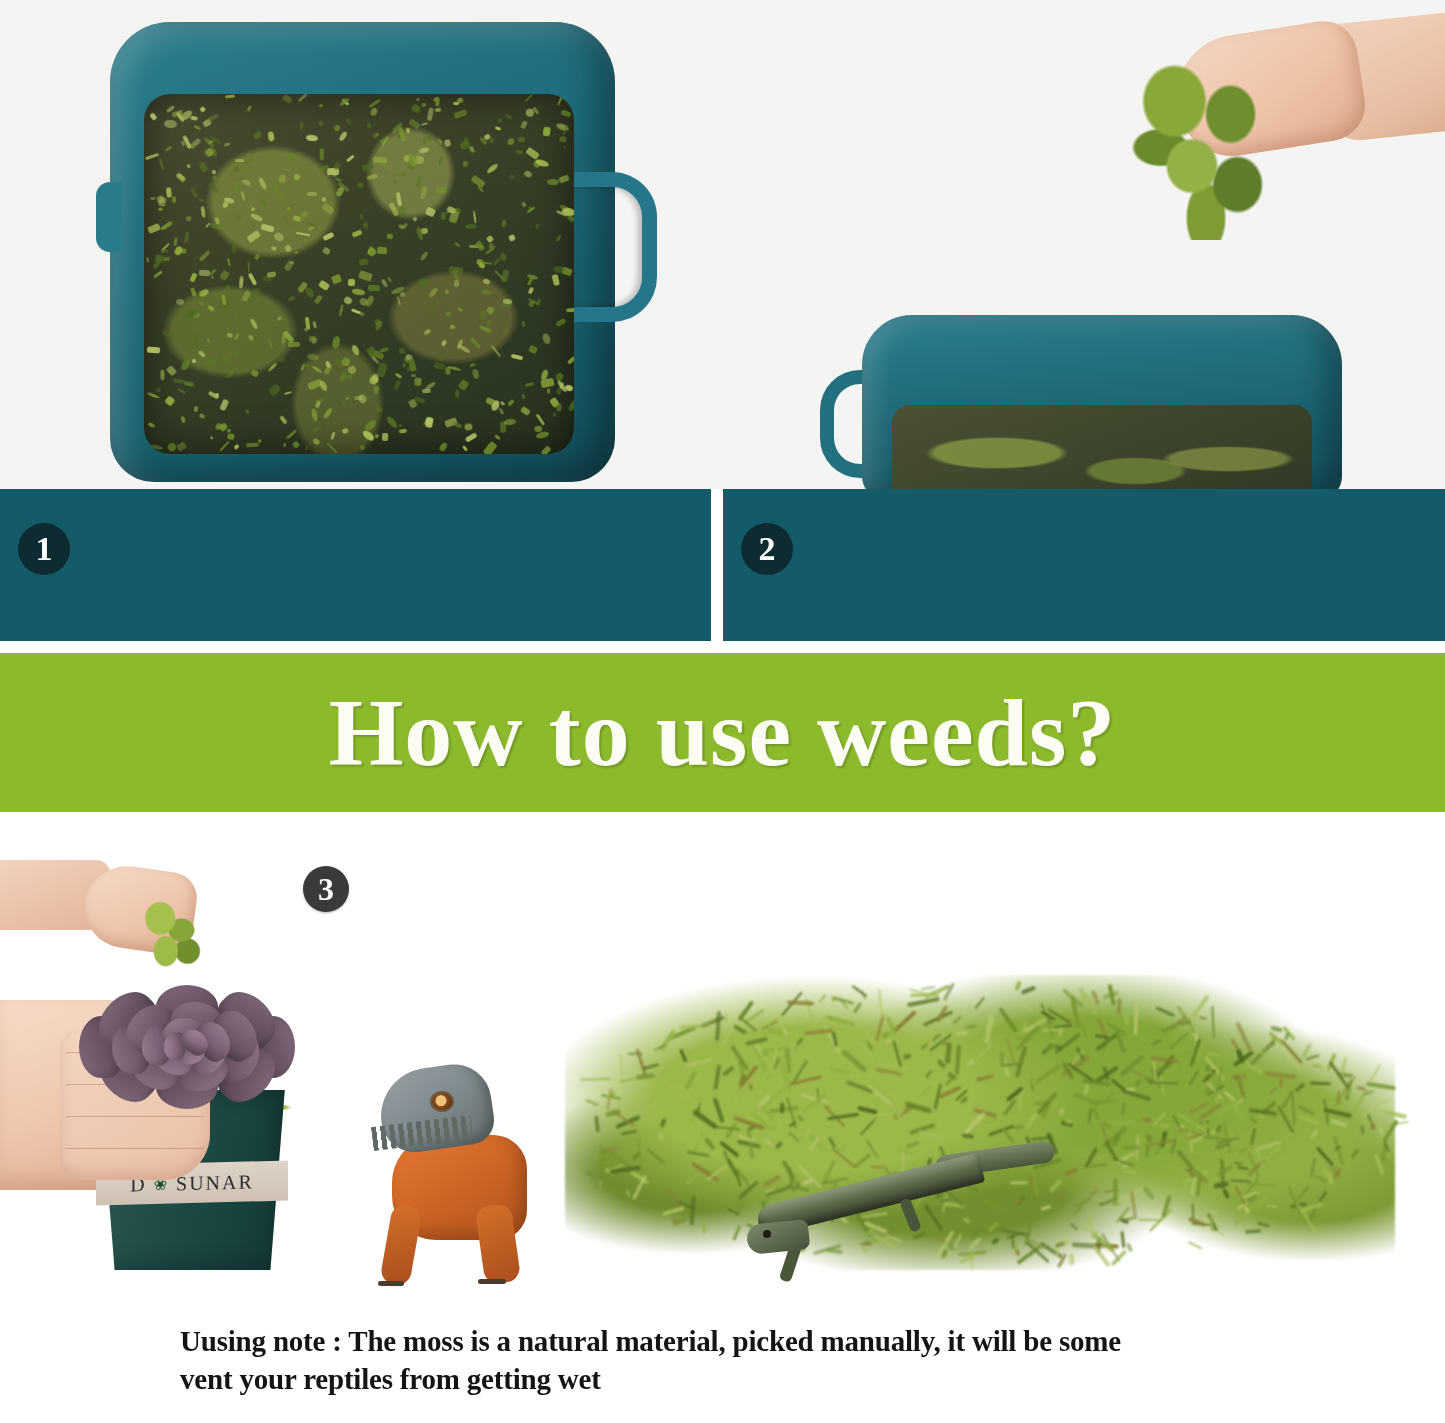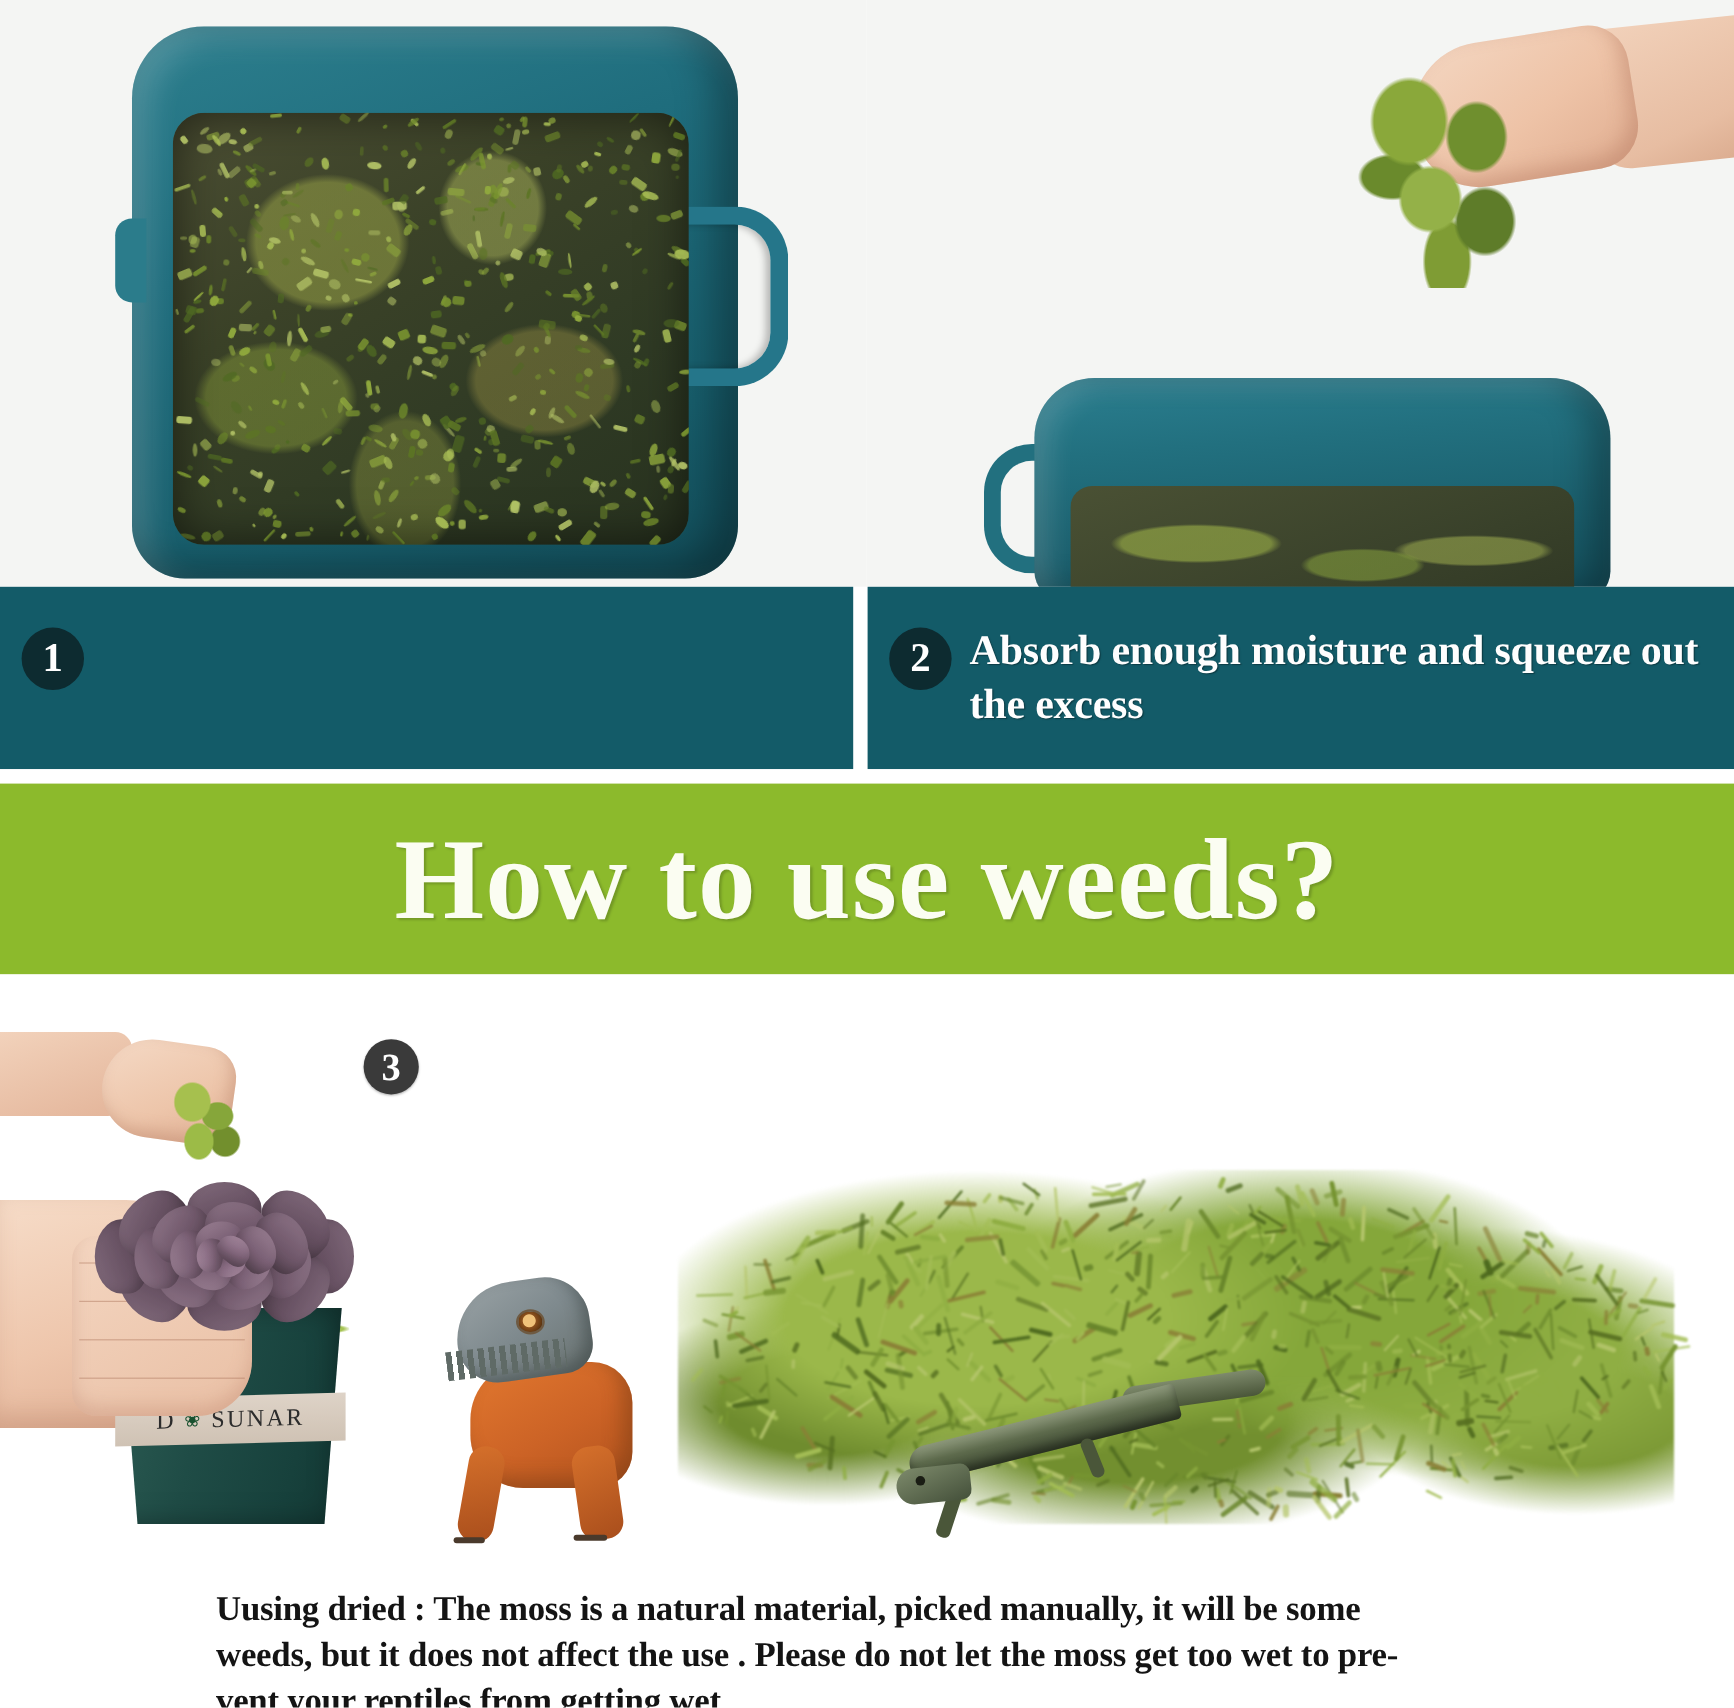--- a/index.html
+++ b/index.html
@@ -821,21 +821,20 @@
 
 </div>
 
 <div class="caption-row">
   <div class="caption-bar left">
     <div class="step-badge">1</div>
   </div>
   <div class="caption-gap"></div>
   <div class="caption-bar right">
     <div class="step-badge">2</div>
-    <div class="caption-text">Absorb enough moisture and squeeze out the excess</div>
   </div>
 </div>
 
 <div class="green-gap"></div>
 
 <div class="green-banner">
   <div class="title">How to use weeds?</div>
 </div>
 
 <div class="bottom"></div>
@@ -1591,16 +1590,15 @@
 <div class="salamander">
   <div class="sal-tail"></div>
   <div class="sal-body"></div>
   <div class="sal-leg" style="left:30px;top:100px;width:12px;height:42px;transform:rotate(18deg);"></div>
   <div class="sal-leg" style="left:150px;top:58px;width:11px;height:34px;transform:rotate(-22deg);"></div>
   <div class="sal-head"></div>
   <div class="sal-eye"></div>
 </div>
 
 <div class="note">
-  <div>Uusing dried : The moss is a natural material, picked manually, it will be some</div>
-  <div>weeds, but it does not affect the use . Please do not let the moss get too wet to pre-</div>
+  <div>Uusing note : The moss is a natural material, picked manually, it will be some</div>
   <div>vent your reptiles from getting wet</div>
 </div>
 
 </body></html>

